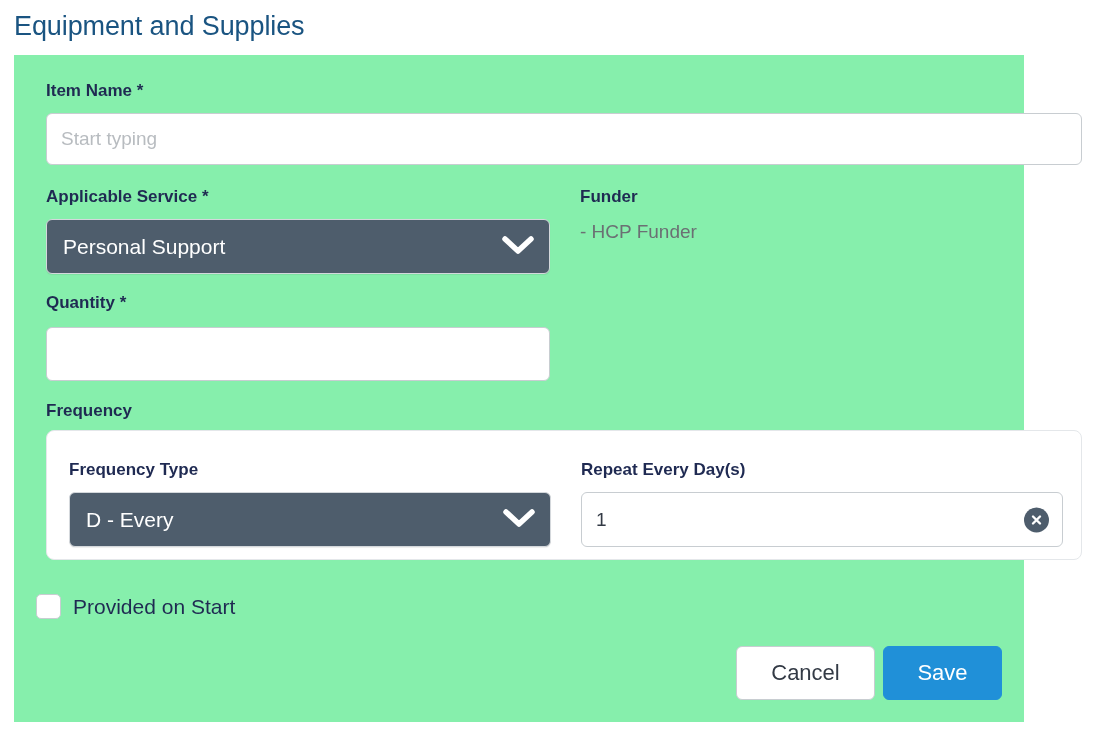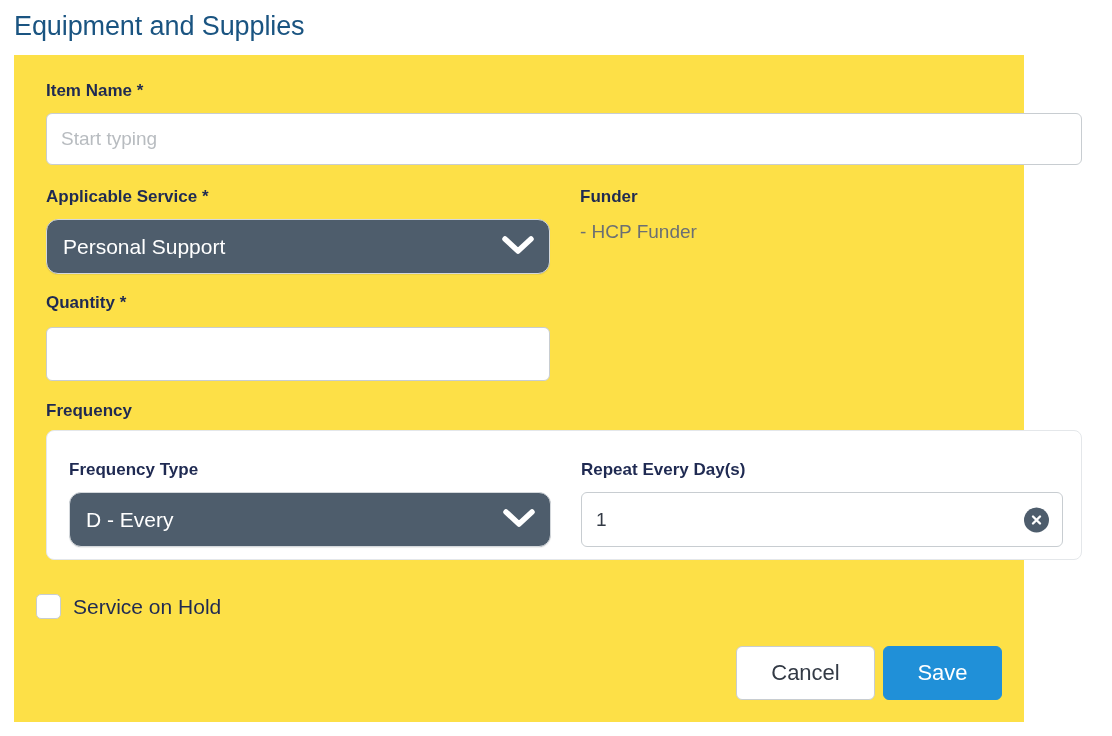--- a/index.html
+++ b/index.html
@@ -18,21 +18,21 @@
     font-weight: 400;
     color: #1a5481;
     letter-spacing: -0.1px;
     line-height: 34px;
   }
 
   #form-panel {
     position: absolute;
     left: 14px; top: 55px;
     width: 1010px; height: 667px;
-    background: #fde047;
+    background: #86efac;
   }
 
   .field-label {
     font-size: 17px;
     font-weight: bold;
     color: #1f2a52;
     line-height: 22px;
   }
 
   .text-input {
@@ -43,21 +43,21 @@
     font-size: 19px;
     color: #333a45;
     padding: 12px 14px;
     outline: none;
   }
   .text-input::placeholder { color: #b8bcc0; }
 
   .select-box {
     background: #4e5d6c;
     border: 1px solid #d4d8dc;
-    border-radius: 12px;
+    border-radius: 6px;
     display: flex;
     align-items: center;
     justify-content: space-between;
     padding: 0 14px 0 16px;
     cursor: pointer;
     box-shadow: 0 1px 1px rgba(0,0,0,0.07);
   }
   .select-value {
     color: #ffffff;
     font-size: 21px;
@@ -217,21 +217,21 @@
         <svg width="13" height="13" viewBox="0 0 13 13">
           <path d="M3 3 L10 10 M10 3 L3 10" stroke="#ffffff" stroke-width="2.4" stroke-linecap="round" fill="none"></path>
         </svg>
       </span>
     </div>
 
   </div>
 
   <div id="provided-on-hold-row">
     <span id="provided-on-hold-box"></span>
-    <span id="provided-on-hold-label">Service on Hold</span>
+    <span id="provided-on-hold-label">Provided on Start</span>
   </div>
 
   <div id="footer-actions">
     <button id="cancel-button" class="btn">Cancel</button>
     <button id="save-button" class="btn">Save</button>
   </div>
 
 </div>
 
 </body></html>

